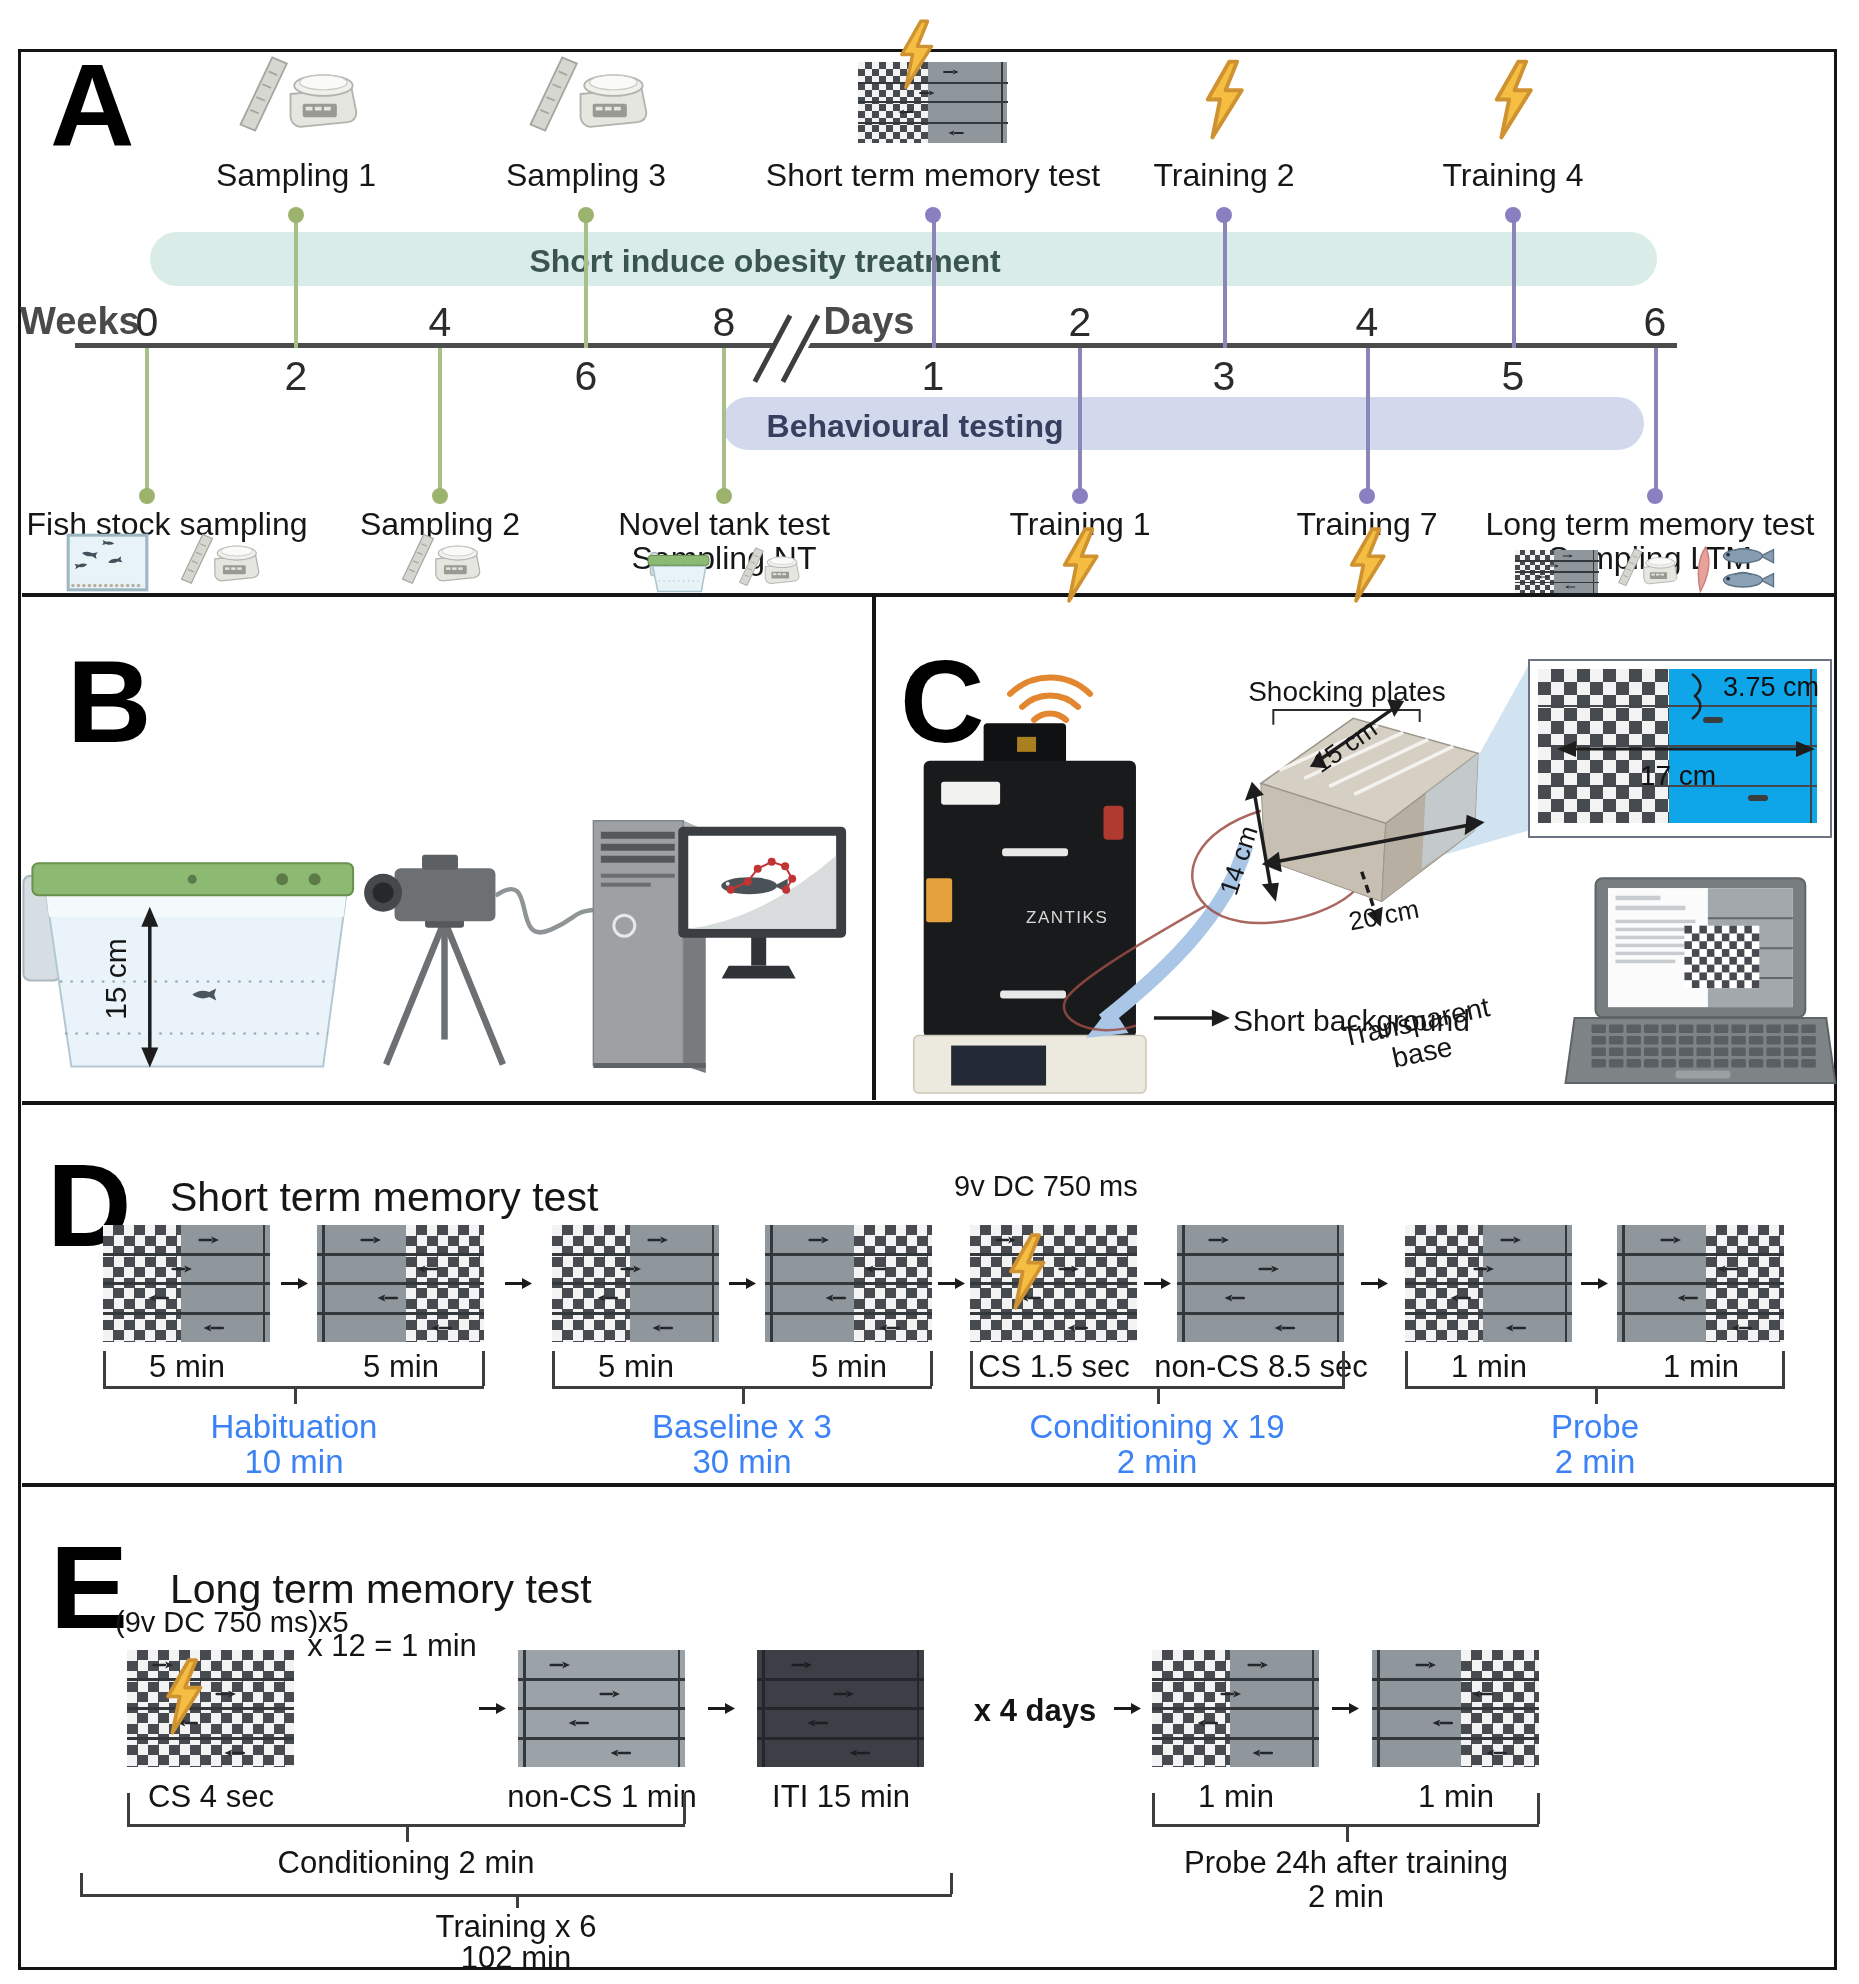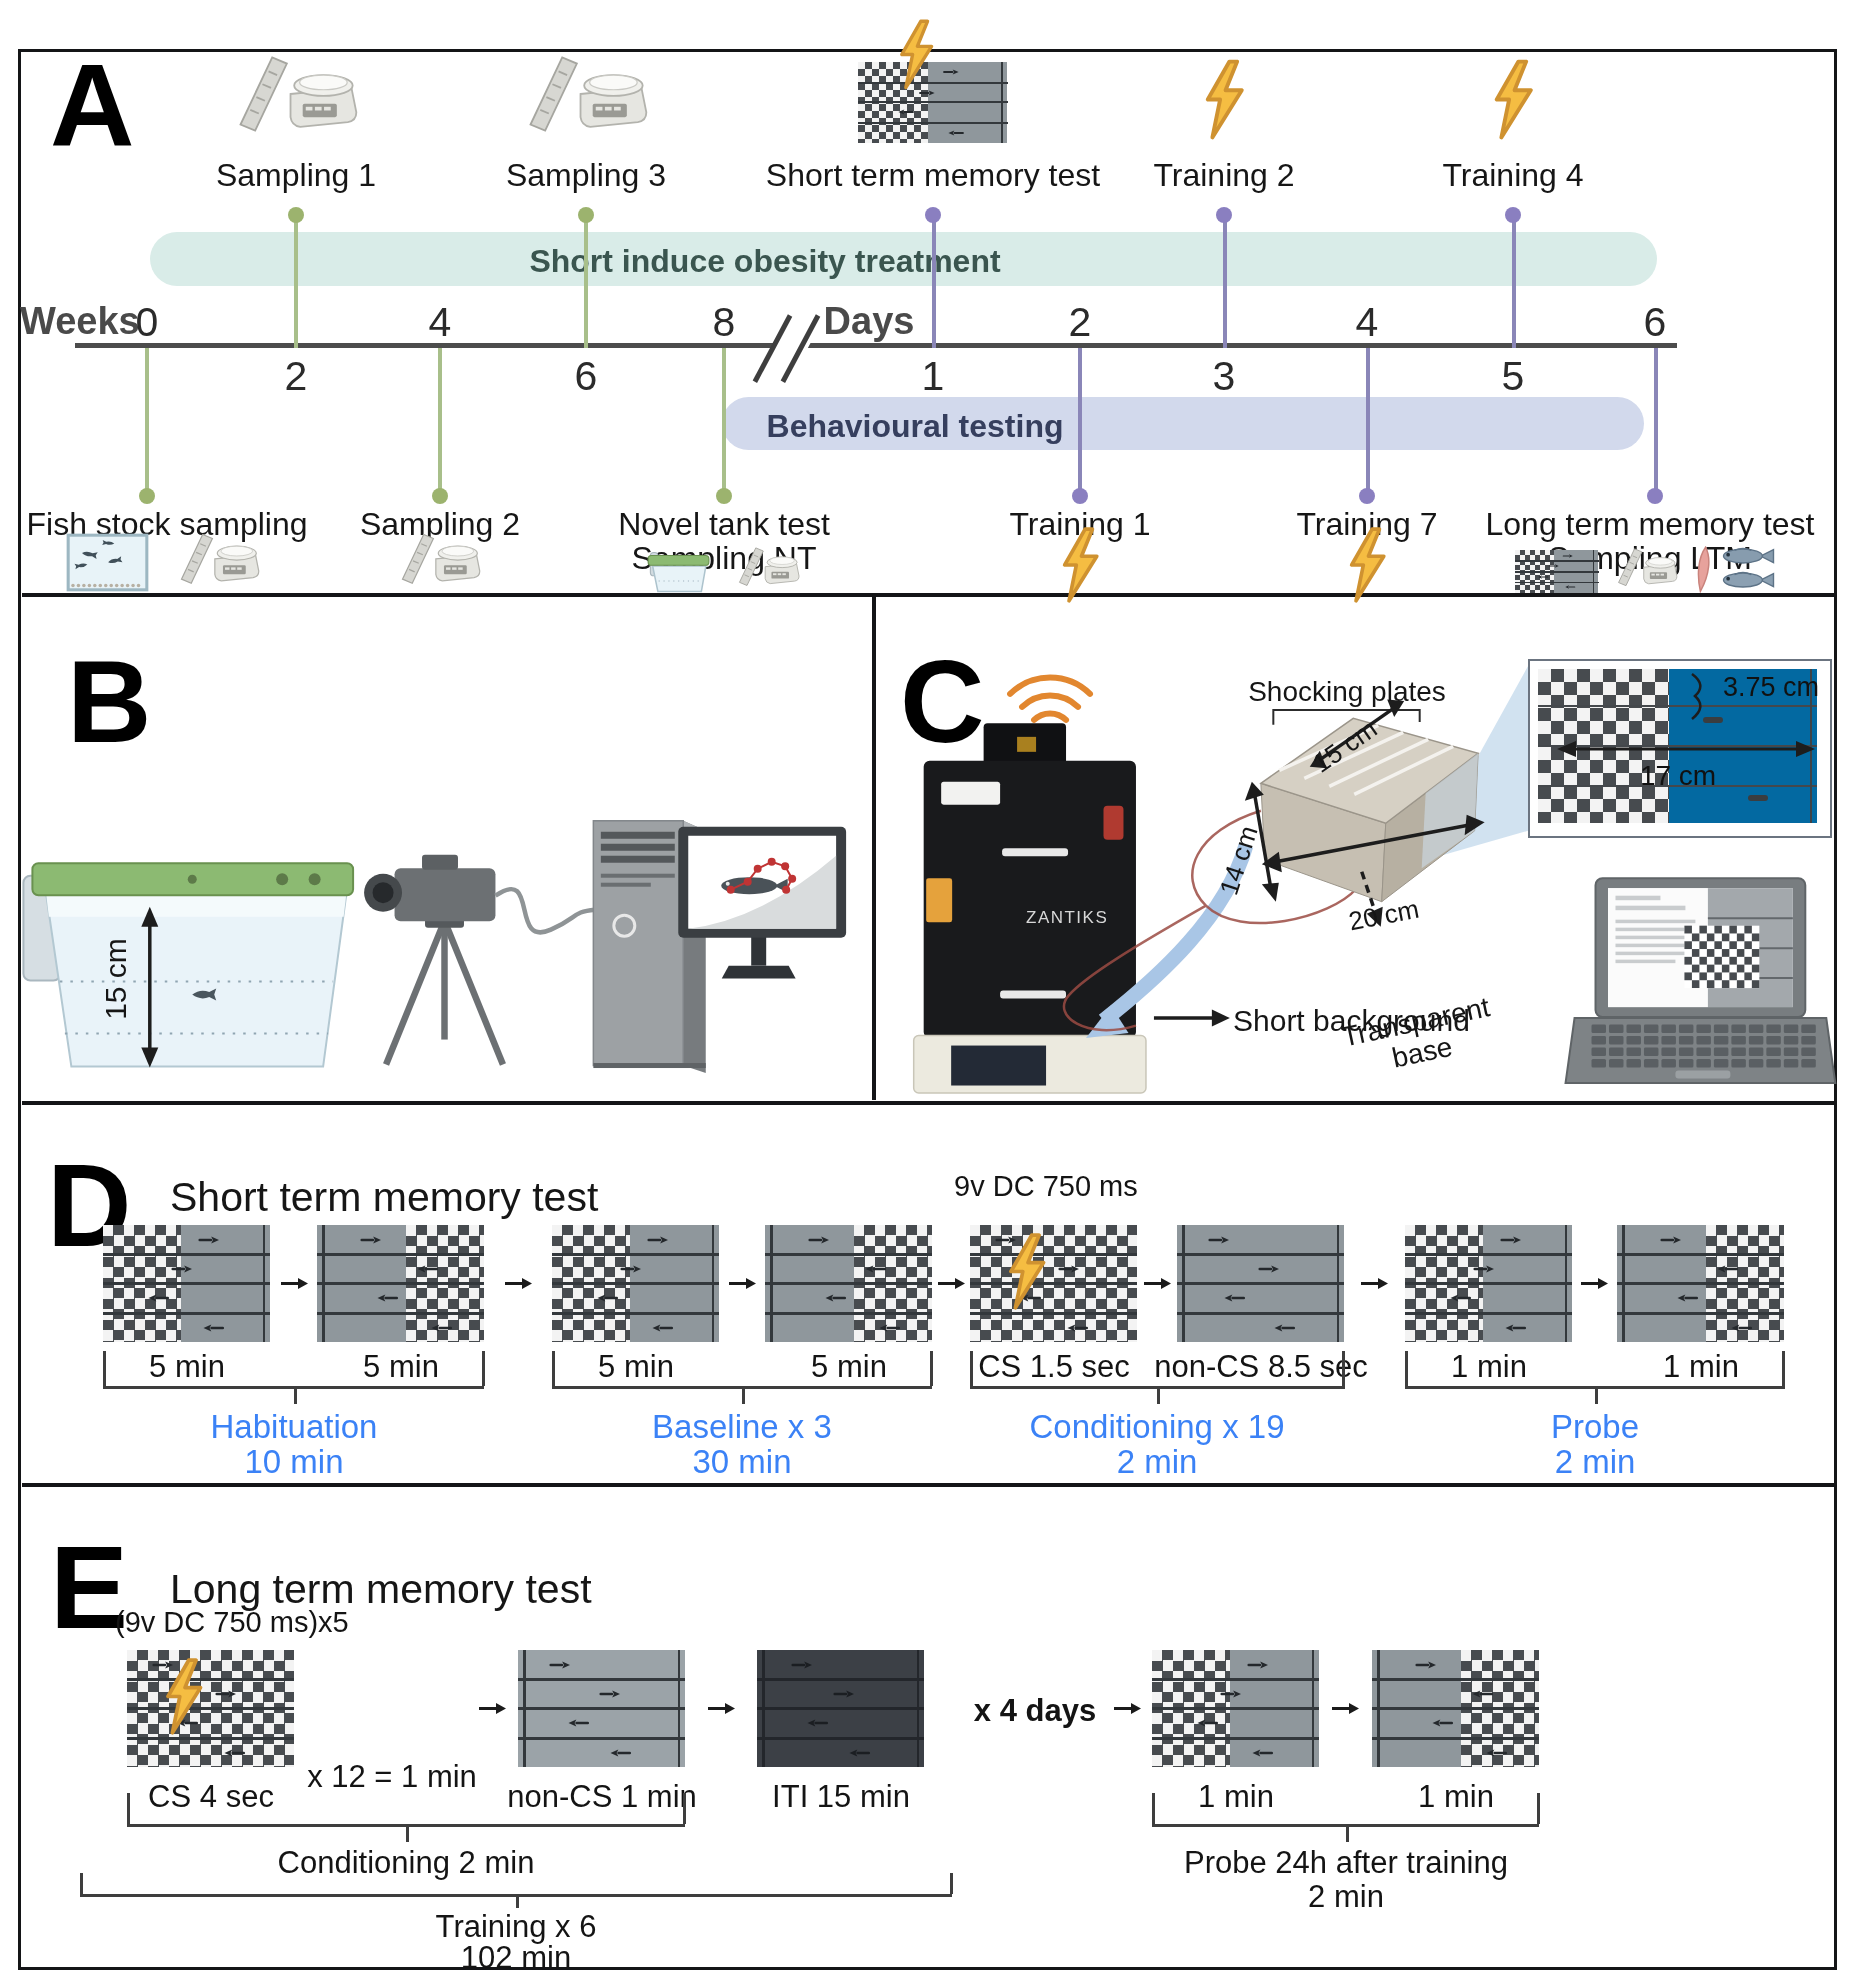--- a/index.html
+++ b/index.html
@@ -297,21 +297,21 @@
   <div class="abs ctr" style="left:1345px;top:731px;font-size:26px;color:#161616;transform:translateX(-50%) rotate(-35deg);">15 cm</div>
   <div class="abs ctr" style="left:1384px;top:900px;font-size:26px;color:#161616;transform:translateX(-50%) rotate(-11deg);">20 cm</div>
   <div class="abs ctr" style="left:1239px;top:845px;font-size:26px;color:#161616;transform:translateX(-50%) rotate(-72deg);">14 cm</div>
   <div class="abs ctr" style="left:1419px;top:1006px;font-size:28px;color:#161616;line-height:1.12;transform:translateX(-50%) rotate(-12deg);">
     <div>Transparent</div>
     <div>base</div>
   </div>
   <div class="abs lft" style="left:1233px;top:1004px;font-size:30px;color:#161616;">Short background</div>
 
   <div class="abs" style="left:1528px;top:659px;width:300px;height:175px;background:#fff;border:2.5px solid #6b7480;">
-    <div class="abs" style="left:8px;top:8px;width:279px;height:154px;background:#0369a1;overflow:hidden;">
+    <div class="abs" style="left:8px;top:8px;width:279px;height:154px;background:#0ea5e9;overflow:hidden;">
       <div class="abs ck" style="left:0;top:0;width:131px;height:154px;background-size:26px 26px;"></div>
       <div class="abs" style="left:0;right:0;top:36px;height:2px;background:#44484c;"></div>
       <div class="abs" style="left:0;right:0;top:76px;height:2px;background:#44484c;"></div>
       <div class="abs" style="left:0;right:0;top:116px;height:2px;background:#44484c;"></div>
       <div class="abs" style="right:5px;top:0;width:2px;height:154px;background:#3f4347;"></div>
       <div class="abs" style="left:165px;top:48px;width:20px;height:6px;background:#3a3d40;border-radius:3px;"></div>
       <div class="abs" style="left:210px;top:126px;width:20px;height:6px;background:#3a3d40;border-radius:3px;"></div>
       <svg class="abs" style="left:150px;top:4px;" width="22" height="48" viewBox="0 0 44 96">
         <path d="M8 2 Q38 24 14 46 Q38 68 8 92" fill="none" stroke="#1d1d1d" stroke-width="5"></path>
       </svg>
@@ -325,21 +325,21 @@
     <div class="abs lft" style="right:11px;top:11px;font-size:27px;color:#111;">3.75 cm</div>
   </div>
 
   <div class="abs letter" style="left:47px;top:1159px;">D</div>
   <div class="abs lft ptitle" style="left:170px;top:1174px;">Short term memory test</div>
   <div class="abs lft" style="left:954px;top:1170px;font-size:29px;color:#141414;">9v DC 750 ms</div>
 
   <div class="abs letter" style="left:50px;top:1541px;">E</div>
   <div class="abs lft ptitle" style="left:170px;top:1566px;">Long term memory test</div>
   <div class="abs lft" style="left:115px;top:1606px;font-size:29px;color:#141414;">(9v DC 750 ms)x5</div>
-  <div class="abs ctr tklbl" style="left:392px;top:1759px;">x 12 = 1 min</div>
+  <div class="abs ctr tklbl" style="left:392px;top:1628px;">x 12 = 1 min</div>
   <div class="abs ctr tklbl" style="left:1035px;top:1693px;font-weight:bold;">x 4 days</div>
 
   <div id="gen">
       <div class="abs ctr num" style="left: 147px; top: 299px;">0</div>
       <div class="abs ctr num" style="left: 296px; top: 353px;">2</div>
       <div class="abs ctr num" style="left: 440px; top: 299px;">4</div>
       <div class="abs ctr num" style="left: 586px; top: 353px;">6</div>
       <div class="abs ctr num" style="left: 724px; top: 299px;">8</div>
       <div class="abs ctr num" style="left: 933px; top: 353px;">1</div>
       <div class="abs ctr num" style="left: 1080px; top: 299px;">2</div>

